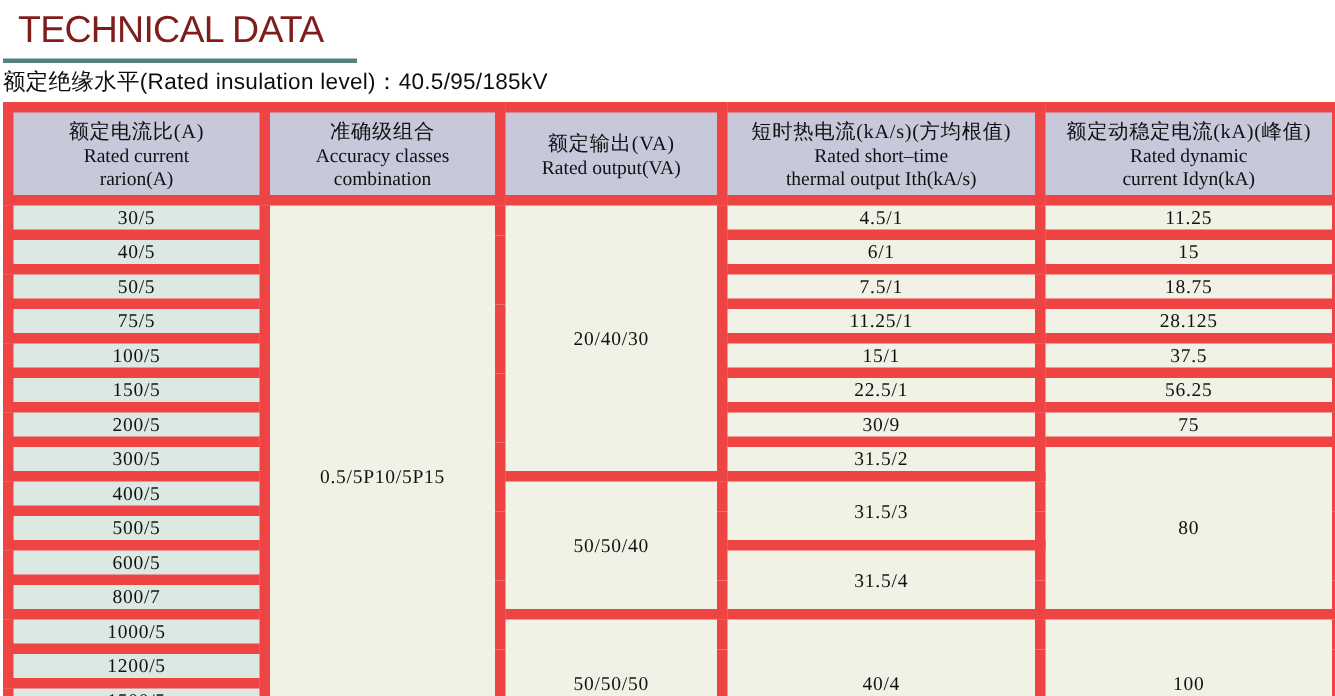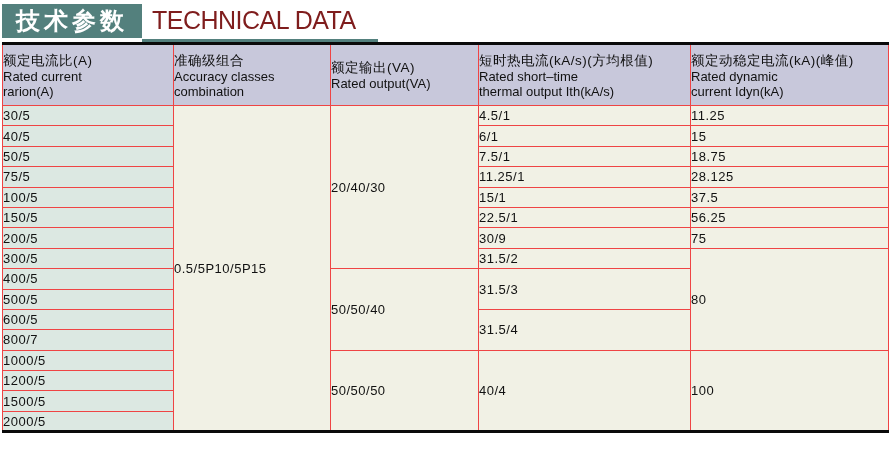--- a/index.html
+++ b/index.html
@@ -58,24 +58,25 @@
     width: 886px;
     table-layout: fixed;
   }
   table.tech col.c1 { width: 171px; }
   table.tech col.c2 { width: 157px; }
   table.tech col.c3 { width: 148px; }
   table.tech col.c4 { width: 212px; }
   table.tech col.c5 { width: 198px; }
 
   table.tech th, table.tech td {
-    border: 1px solid #ef4444;
-    text-align: left;
+    border: 7px solid #ef4444;
+    text-align: center;
     vertical-align: middle;
     padding: 0;
+    font-family: Liberation Serif, serif;
   }
   table.tech { border-top: 3px solid #0a0a0a; border-bottom: 3px solid #0a0a0a; }
   table.tech thead tr { height: 62px; }
   table.tech tbody tr { height: 20.4px; }
 
   table.tech thead th {
     background: #c8c8db;
     font-weight: normal;
   }
   .h-zh { font-size: 13.5px; line-height: 17px; letter-spacing: 0.5px; }
@@ -88,28 +89,26 @@
     margin-left: 32px;
   }
   table.tech tbody td.ratio { background: #dce8e2; }
 </style>
 </head>
 <body>
 
 <div class="page">
 
   <div class="title-row">
-    <div class="title-block">
-      <span>技术参数</span>
-    </div>
     <div class="title-en-wrap">
       <span class="title-en">TECHNICAL DATA</span>
     </div>
   </div>
 
+  <div class="subtitle">额定绝缘水平(Rated insulation level)：40.5/95/185kV</div>
 
   <table class="tech">
     <colgroup>
         <col class="c1">
         <col class="c2">
         <col class="c3">
         <col class="c4">
         <col class="c5">
       </colgroup>
     <thead>

